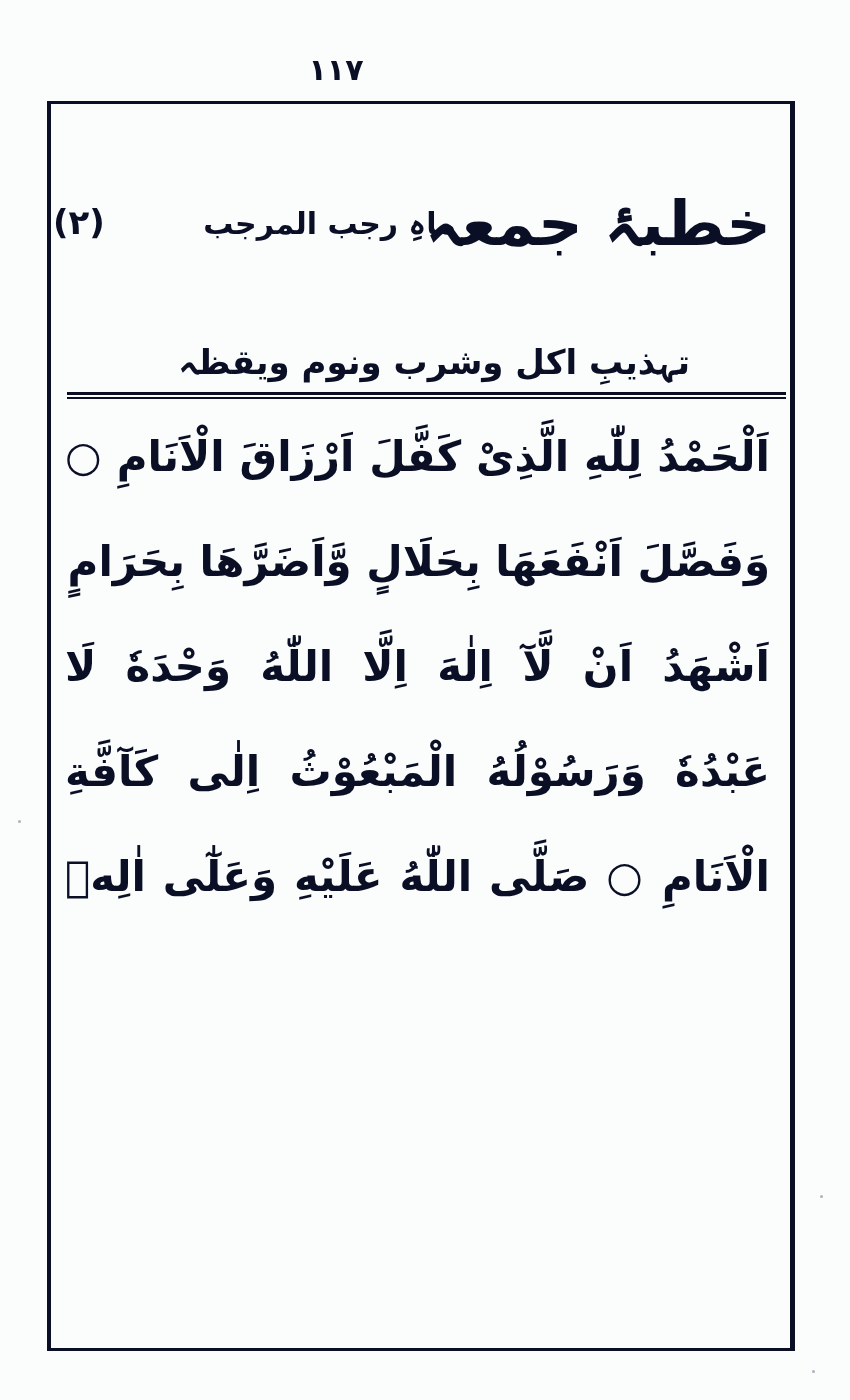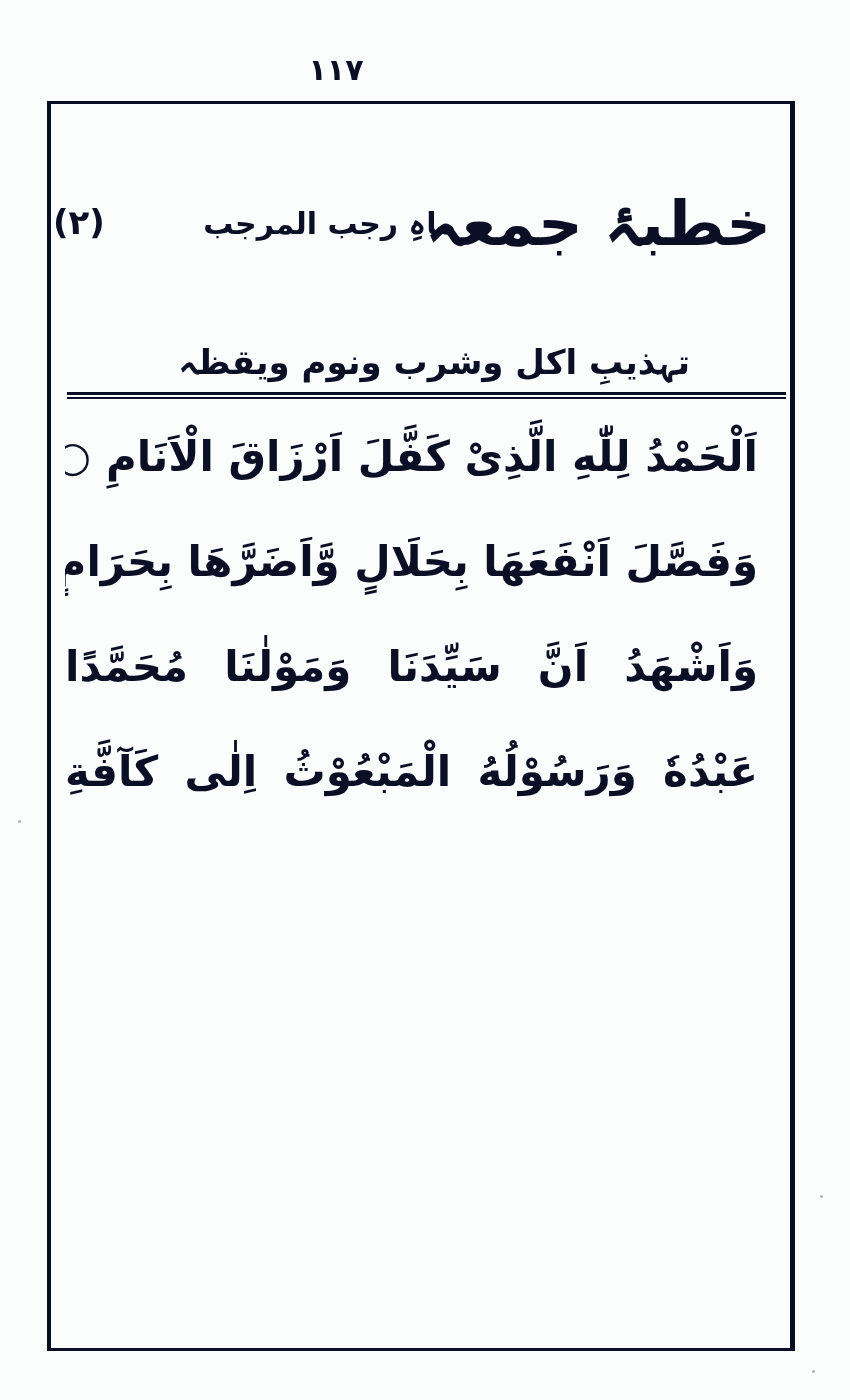--- a/index.html
+++ b/index.html
@@ -89,21 +89,21 @@
     right: 4px;
     top: 288px;
     height: 7px;
     border-top: 3px solid #0a0f26;
     border-bottom: 2px solid #0a0f26;
     box-sizing: border-box;
   }
   .khutba {
     position: absolute;
     left: 14px;
-    right: 32px;
+    right: 20px;
     top: 300px;
     direction: rtl;
   }
   .khutba-line {
     height: 105px;
     line-height: 105px;
     font-size: 42px;
     font-weight: bold;
     white-space: nowrap;
     text-align: justify;
@@ -133,20 +133,21 @@
     <span class="title-number">(۲)</span>
   </div>
 
   <div class="subtitle">تہذیبِ اکل وشرب ونوم ویقظہ</div>
 
   <div class="divider"></div>
 
   <div class="khutba">
     <div class="khutba-line">اَلْحَمْدُ لِلّٰهِ الَّذِیْ کَفَّلَ اَرْزَاقَ الْاَنَامِ ○</div>
     <div class="khutba-line">وَفَصَّلَ اَنْفَعَهَا بِحَلَالٍ وَّاَضَرَّهَا بِحَرَامٍ ○</div>
-    <div class="khutba-line">وَاَشْهَدُ اَنَّ سَیِّدَنَا وَمَوْلٰنَا مُحَمَّدًا</div>
+    <div class="khutba-line">اَشْهَدُ اَنْ لَّآ اِلٰهَ اِلَّا اللّٰهُ وَحْدَهٗ لَا</div>
     <div class="khutba-line">عَبْدُهٗ وَرَسُوْلُهُ الْمَبْعُوْثُ اِلٰى کَآفَّةِ</div>
+    <div class="khutba-line">الْاَنَامِ ○ صَلَّى اللّٰهُ عَلَیْهِ وَعَلٰٓى اٰلِهٖ</div>
   </div>
 </div>
 
 <span class="speck" style="left:820px; top:1195px;"></span>
 <span class="speck" style="left:812px; top:1370px;"></span>
 <span class="speck" style="left:18px; top:820px;"></span>
 
 </body></html>

